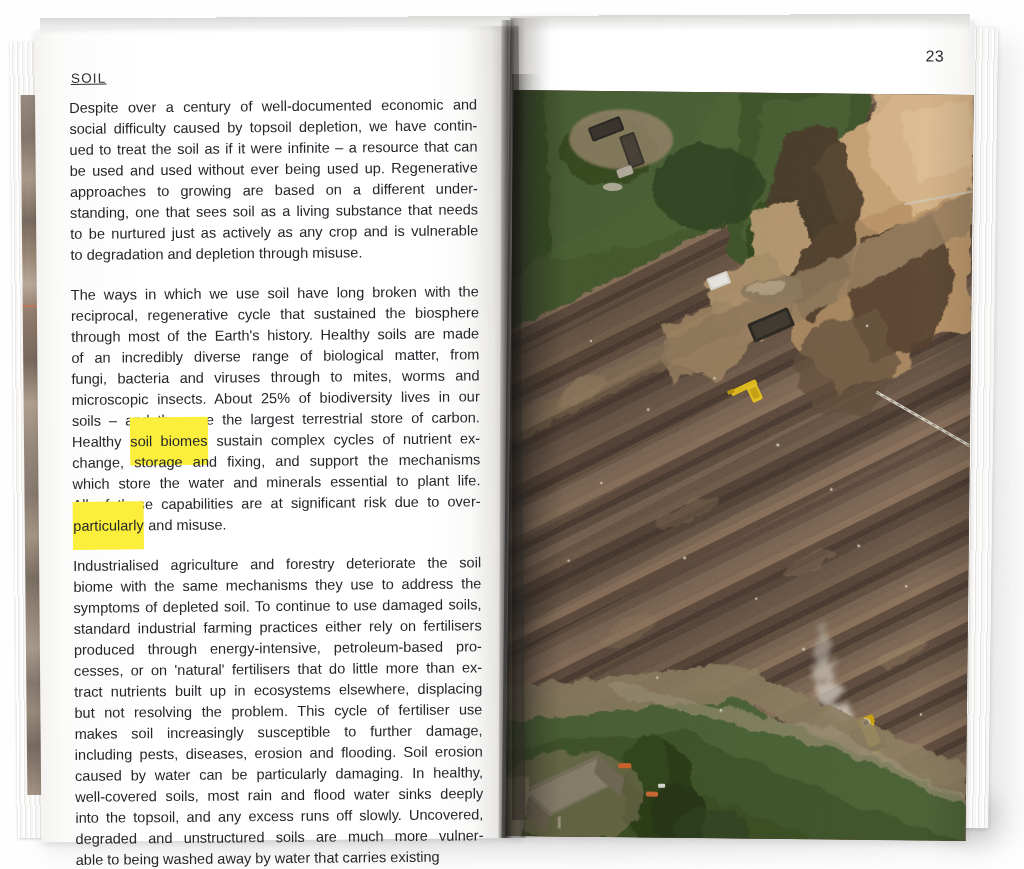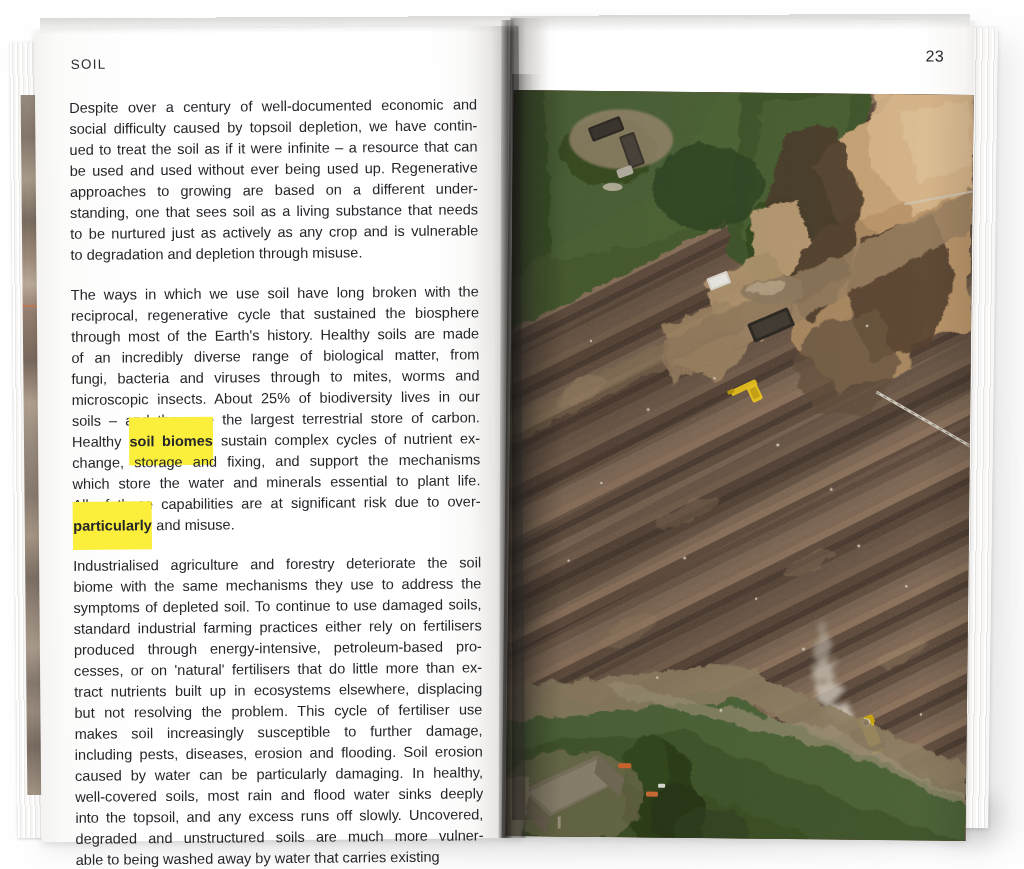--- a/index.html
+++ b/index.html
@@ -66,35 +66,35 @@
   .page-left{
     position:absolute;left:38px;top:26px;width:480px;height:812px;
     background:linear-gradient(to right,#f4f3f1 0%,#fbfbfa 5%,#ffffff 22%,#ffffff 82%,#f6f5f3 96%,#e9e7e4 100%);
     transform:rotate(-0.5deg);
     transform-origin:100% 50%;
     box-shadow:0 2px 7px rgba(0,0,0,.10);
   }
   .page-left .pg-inner{position:absolute;inset:0;}
 
   .running-head{
-    position:absolute;left:36px;top:27px;
-    font-size:13.5px;letter-spacing:.09em;color:#2e2e2e;
+    position:absolute;left:36px;top:41px;
+    font-size:13.5px;letter-spacing:.09em;color:#2e2e2e;text-decoration:underline;
   }
 
   .textblock{
     position:absolute;left:34px;top:68px;width:408px;
     color:#24262a;
     font-size:14.55px;
     line-height:21.0px;
     text-align:justify;
     text-justify:inter-word;
     hyphens:manual;
   }
   .textblock p{margin:0 0 19px 0;}
-  .hl{background:#fbef3c;padding:16px .5px;box-decoration-break:clone;font-weight:bold;-webkit-box-decoration-break:clone;}
+  .hl{background:#fbef3c;padding:16px .5px;box-decoration-break:clone;-webkit-box-decoration-break:clone;}
 
   
   .page-right{
     position:absolute;left:508px;top:16px;width:462px;height:820px;
     background:linear-gradient(to right,#ebe9e6 0%,#f8f7f6 2%,#ffffff 10%,#ffffff 88%,#f7f6f4 98%,#eeecea 100%);
     transform:rotate(0.62deg);
     transform-origin:0% 50%;
     box-shadow:0 2px 8px rgba(0,0,0,.10);
   }
   .folio{

